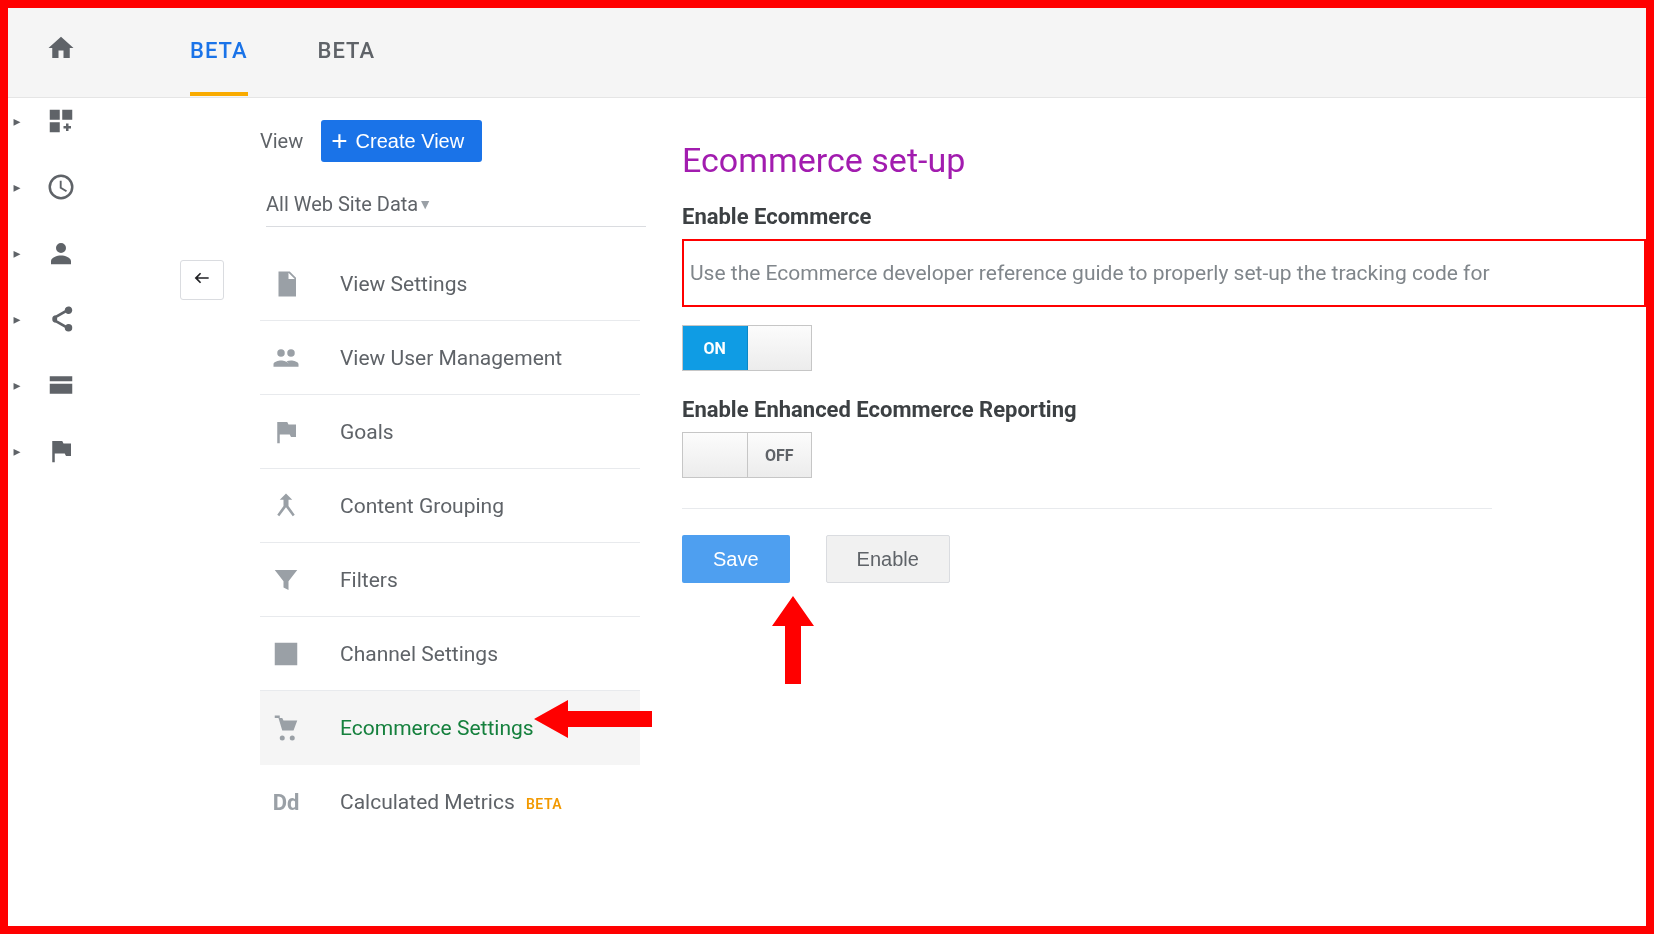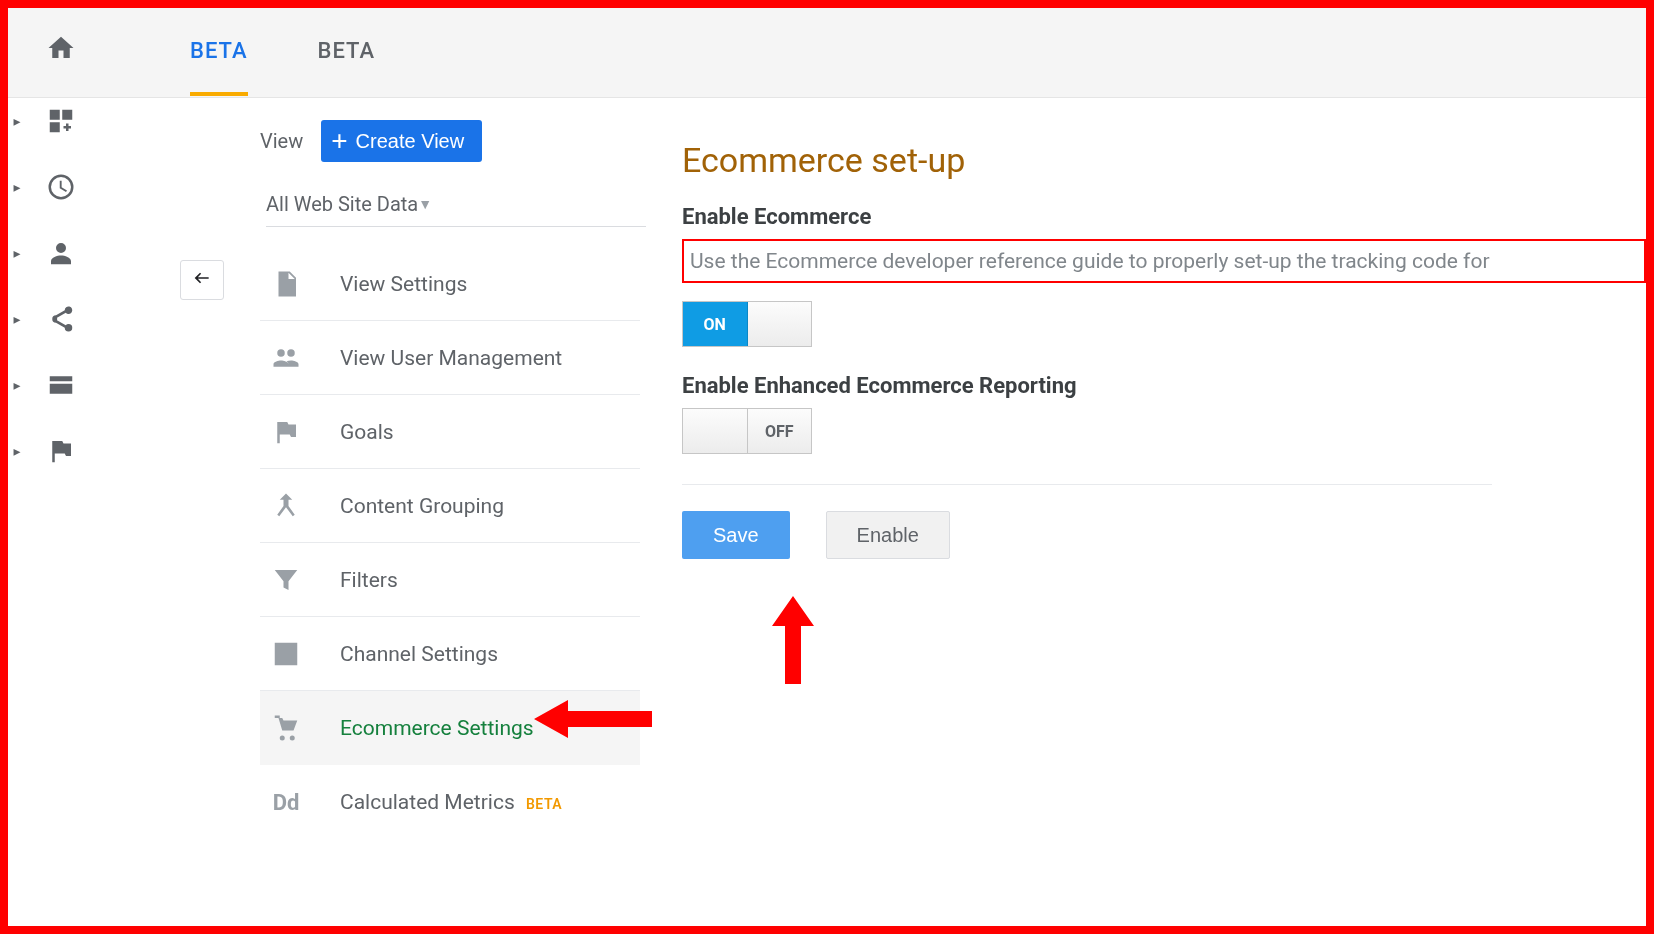--- a/index.html
+++ b/index.html
@@ -162,34 +162,34 @@
   }
 
   
   .main {
     position: absolute;
     left: 682px; top: 140px; right: 8px;
   }
   .page-title {
     font-size: 34px;
     font-weight: 400;
-    color: #a16207;
+    color: #a21caf;
     margin-bottom: 24px;
   }
   .section-label {
     font-size: 22px;
     font-weight: 700;
     color: #3c4043;
     margin-bottom: 10px;
   }
   .help-text {
     font-size: 21px;
     color: #80868b;
     border: 2px solid #ff0000;
-    padding: 8px 6px;
+    padding: 20px 6px;
     margin-bottom: 18px;
     white-space: nowrap;
     overflow: hidden;
   }
   .toggle {
     width: 130px; height: 46px;
     display: flex;
     border: 1px solid #c6c6c6;
     background: linear-gradient(#f7f7f7,#e9e9e9);
     margin-bottom: 26px;

